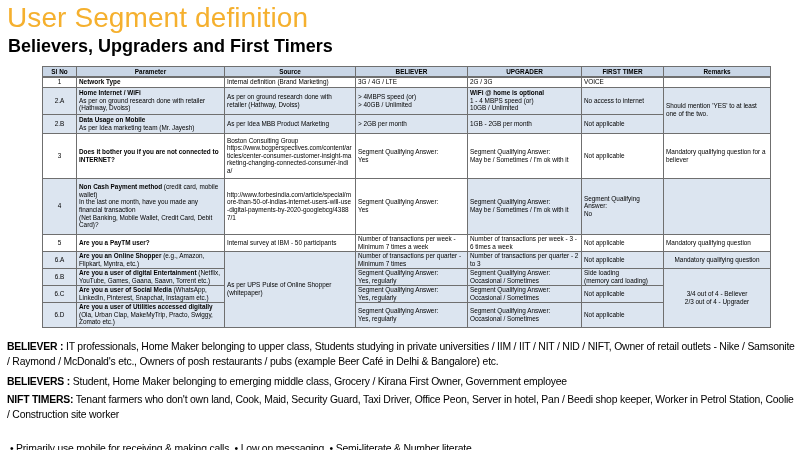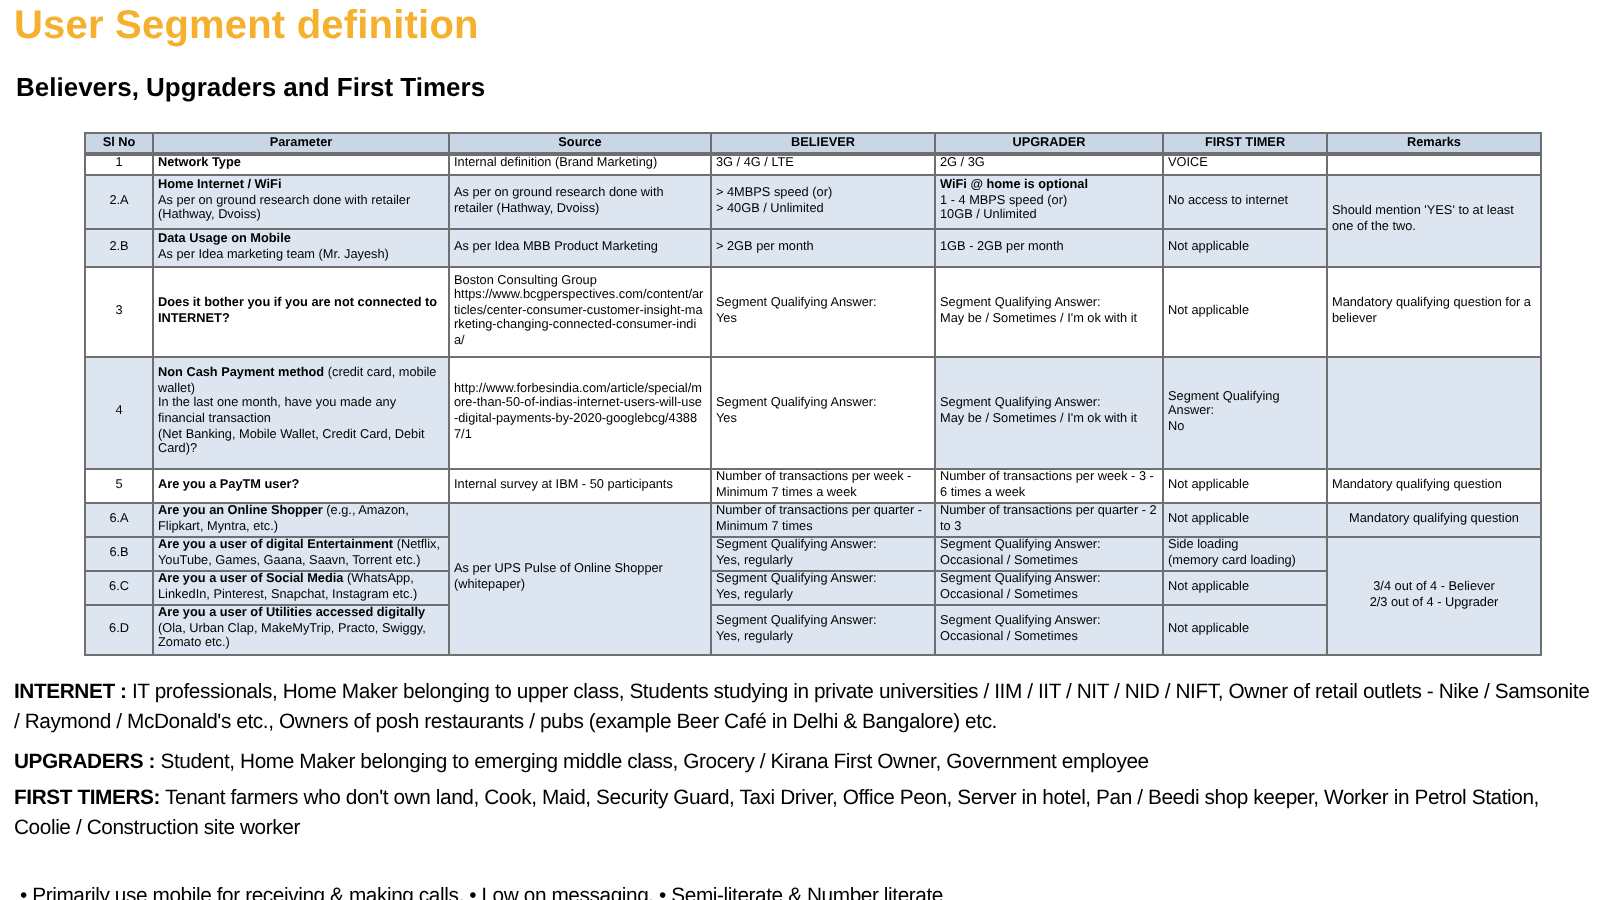--- a/index.html
+++ b/index.html
@@ -1,18 +1,18 @@
 <!DOCTYPE html>
 <html><head>
 <meta charset="utf-8">
 <style>
   html, body { margin:0; padding:0; }
   body { width:800px; height:450px; background:#ffffff; position:relative; overflow:hidden; font-family:"Liberation Sans", sans-serif; color:#000; }
-  .title { position:absolute; left:7px; top:2px; font-size:20px; font-weight:bold; color:#F5B02E; letter-spacing:0.1px; }
-  .subtitle { position:absolute; left:8px; top:36px; font-size:13px; font-weight:bold; color:#000; }
+  .title { position:absolute; left:7px; top:2px; font-size:28px; font-weight:normal; color:#F5B02E; letter-spacing:0.1px; }
+  .subtitle { position:absolute; left:8px; top:36px; font-size:18px; font-weight:bold; color:#000; }
   table.seg { position:absolute; left:42px; top:66px; width:728px; border-collapse:collapse; table-layout:fixed; font-size:6.4px; line-height:7.6px; }
   table.seg th, table.seg td { border:1px solid #6f6f6f; padding:0 2px; vertical-align:middle; text-align:left; }
   table.seg thead th { background:#c9d6e6; font-weight:bold; text-align:center; height:9px; border-bottom:2px solid #6f6f6f; }
   table.seg td.num { text-align:center; }
   table.seg td.center { text-align:center; }
   tr.w td { background:#ffffff; }
   tr.b td { background:#dce5f0; }
   .bold { font-weight:bold; }
   .notes { position:absolute; left:7px; width:790px; font-size:10.4px; line-height:14.5px; font-family:"Liberation Sans", sans-serif; letter-spacing:-0.2px; }
   .notes b { font-weight:bold; }
@@ -162,16 +162,16 @@
       <td><span class="bold">Are you a user of Utilities accessed digitally</span><span> (Ola, Urban Clap, MakeMyTrip, Practo, Swiggy, Zomato etc.)</span></td>
       <td style="white-space:pre-line">Segment Qualifying Answer:
 Yes, regularly</td>
       <td style="white-space:pre-line">Segment Qualifying Answer:
 Occasional / Sometimes</td>
       <td>Not applicable</td>
     </tr>
   </tbody>
 </table>
 
-<div class="notes" style="top:340px"><b>INTERNET :</b><span> IT professionals, Home Maker belonging to upper class, Students studying in private universities / IIM / IIT / NIT / NID / NIFT, Owner of retail outlets - Nike / Samsonite / Raymond / McDonald's etc., Owners of posh restaurants / pubs (example Beer Café in Delhi &amp; Bangalore) etc.</span></div>
-<div class="notes" style="top:375px"><b>UPGRADERS :</b><span> Student, Home Maker belonging to emerging middle class, Grocery / Kirana First Owner, Government employee</span></div>
-<div class="notes" style="top:393px"><b>FIRST TIMERS:</b><span> Tenant farmers who don't own land, Cook, Maid, Security Guard, Taxi Driver, Office Peon, Server in hotel, Pan / Beedi shop keeper, Worker in Petrol Station, Coolie / Construction site worker</span></div>
+<div class="notes" style="top:340px"><b>BELIEVER :</b><span> IT professionals, Home Maker belonging to upper class, Students studying in private universities / IIM / IIT / NIT / NID / NIFT, Owner of retail outlets - Nike / Samsonite / Raymond / McDonald's etc., Owners of posh restaurants / pubs (example Beer Café in Delhi &amp; Bangalore) etc.</span></div>
+<div class="notes" style="top:375px"><b>BELIEVERS :</b><span> Student, Home Maker belonging to emerging middle class, Grocery / Kirana First Owner, Government employee</span></div>
+<div class="notes" style="top:393px"><b>NIFT TIMERS:</b><span> Tenant farmers who don't own land, Cook, Maid, Security Guard, Taxi Driver, Office Peon, Server in hotel, Pan / Beedi shop keeper, Worker in Petrol Station, Coolie / Construction site worker</span></div>
 <div class="notes" style="top:442px; left:10px">• Primarily use mobile for receiving &amp; making calls. • Low on messaging. • Semi-literate &amp; Number literate</div>
 
 </body></html>

